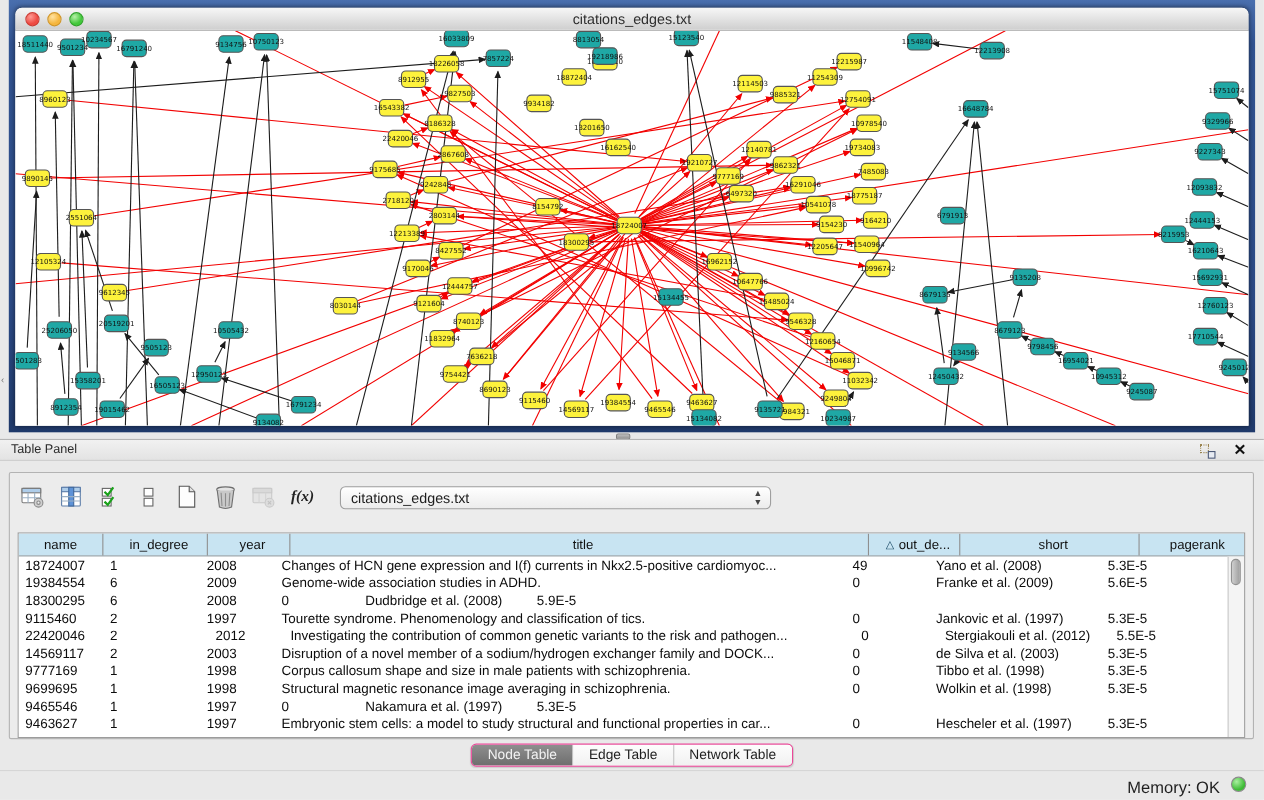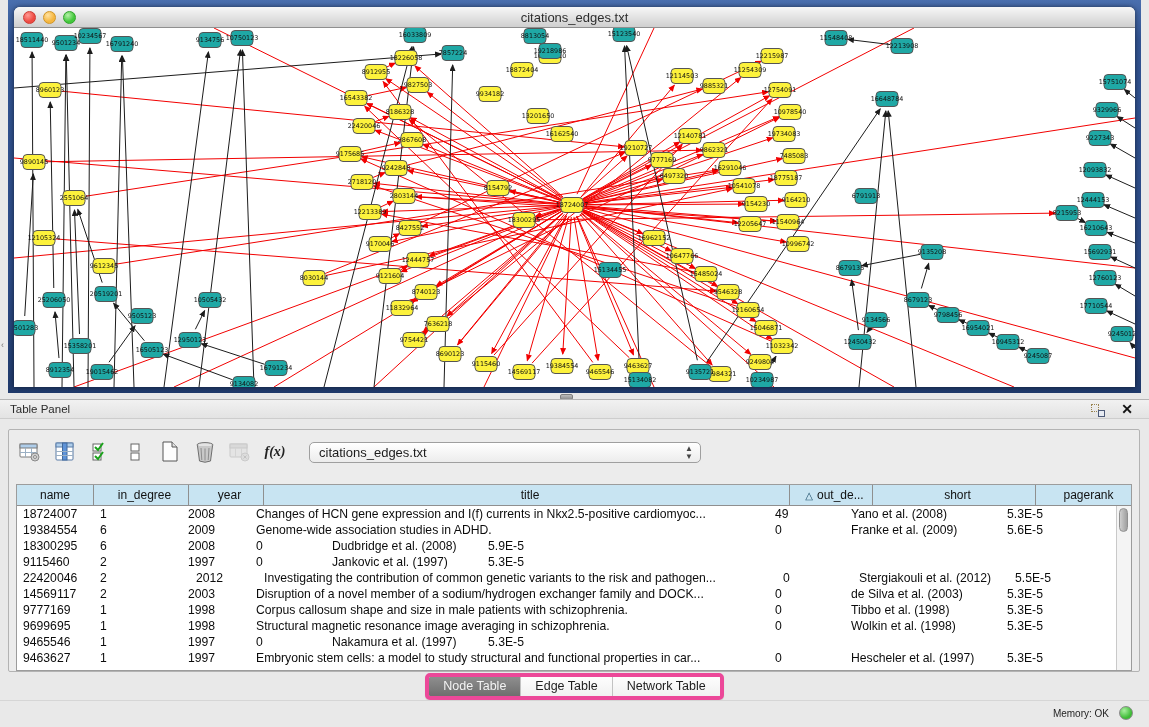--- a/index.html
+++ b/index.html
@@ -60,29 +60,29 @@
   .hcell.filler { border-right:none; background:#c8e4f2; cursor:default; }
   .sort-tri { margin-right:4px; font-size:10px; color:#1a4a66; }
   .trow { display:flex; height:16px; background:#fff; }
   .tcell { flex:none; font-size:12.2px; color:#0c0c0c; padding:1px 0 0 6px; white-space:nowrap; overflow:hidden; }
   #vscroll { position:absolute; right:0; top:21px; bottom:0; width:15px; background:#f4f4f4; border-left:1px solid #c9c9c9; }
   #vthumb { position:absolute; left:2px; top:2px; width:9px; height:24px; border-radius:5px;
     background:linear-gradient(90deg,#cfcfcf,#9f9f9f); border:1px solid #909090; }
 
   
   #tabs-bar { position:absolute; left:0; top:672px; width:1149px; height:28px; display:flex; align-items:center; justify-content:center; }
-  #segmented { display:inline-flex; border:4px solid #ec4899; border-radius:5px; overflow:hidden; background:#fdfdfd;
+  #segmented { display:inline-flex; border:1px solid #ec4899; border-radius:5px; overflow:hidden; background:#fdfdfd;
     box-shadow:0 1px 1px rgba(0,0,0,.12); }
   .seg { padding:2px 14px 3px; font-size:12.5px; color:#1e1e1e; background:linear-gradient(#fdfdfd,#f1f1f1); cursor:pointer; border-left:1px solid #c2c2c2; }
   .seg:first-child { border-left:none; }
   .seg.active { background:linear-gradient(#8e8e8e,#6e6e6e); color:#f3f3f3; }
 
   
   #status-bar { position:absolute; left:0; bottom:0; width:1149px; height:27px; background:#e9e9e9; border-top:1px solid #d6d6d6; }
-  #memory-label { position:absolute; right:40px; top:7px; font-size:10px; color:#1f1f1f; }
+  #memory-label { position:absolute; right:40px; top:7px; font-size:15px; color:#1f1f1f; }
   #memory-dot { position:absolute; right:16px; top:5px; width:14px; height:14px; border-radius:50%;
     background:radial-gradient(circle at 35% 30%, #a9f0a0, #3dbb35 65%); border:1px solid #8a8a8a; }
 </style>
 </head>
 <body>
 
 <div id="network-frame">
   <div id="net-window">
     <div id="titlebar">
       <span class="tl red"></span>
@@ -878,20 +878,21 @@
           <div class="tcell" style="width: 88px;">6</div>
           <div class="tcell" style="width: 68px;">2008</div>
           <div class="tcell" style="width: 76px;">0</div>
           <div class="tcell" style="width: 156px;">Dudbridge et al. (2008)</div>
           <div class="tcell" style="width: 92px;">5.9E-5</div>
         </div>
         <div class="trow">
           <div class="tcell" style="width: 77px;">9115460</div>
           <div class="tcell" style="width: 88px;">2</div>
           <div class="tcell" style="width: 68px;">1997</div>
+          <div class="tcell" style="width: 519px;">Tourette syndrome. Phenomenology and classification of tics.</div>
           <div class="tcell" style="width: 76px;">0</div>
           <div class="tcell" style="width: 156px;">Jankovic et al. (1997)</div>
           <div class="tcell" style="width: 92px;">5.3E-5</div>
         </div>
         <div class="trow">
           <div class="tcell" style="width: 77px;">22420046</div>
           <div class="tcell" style="width: 88px;">2</div>
           <div class="tcell" style="width: 68px; margin-left: 8px;">2012</div>
           <div class="tcell" style="width: 519px;">Investigating the contribution of common genetic variants to the risk and pathogen...</div>
           <div class="tcell" style="width: 76px;">0</div>

